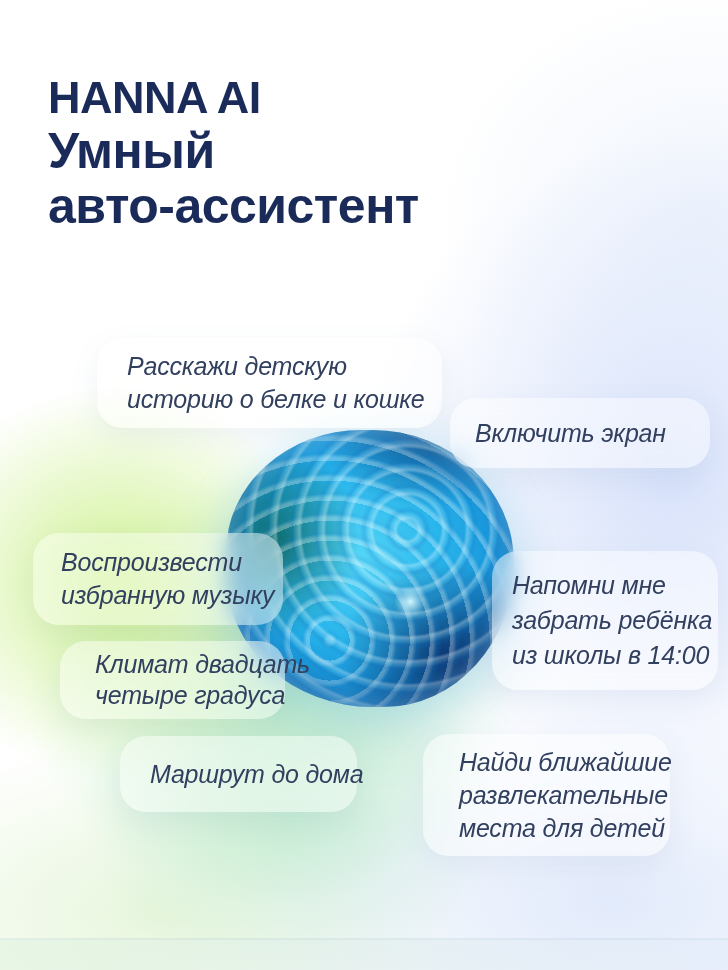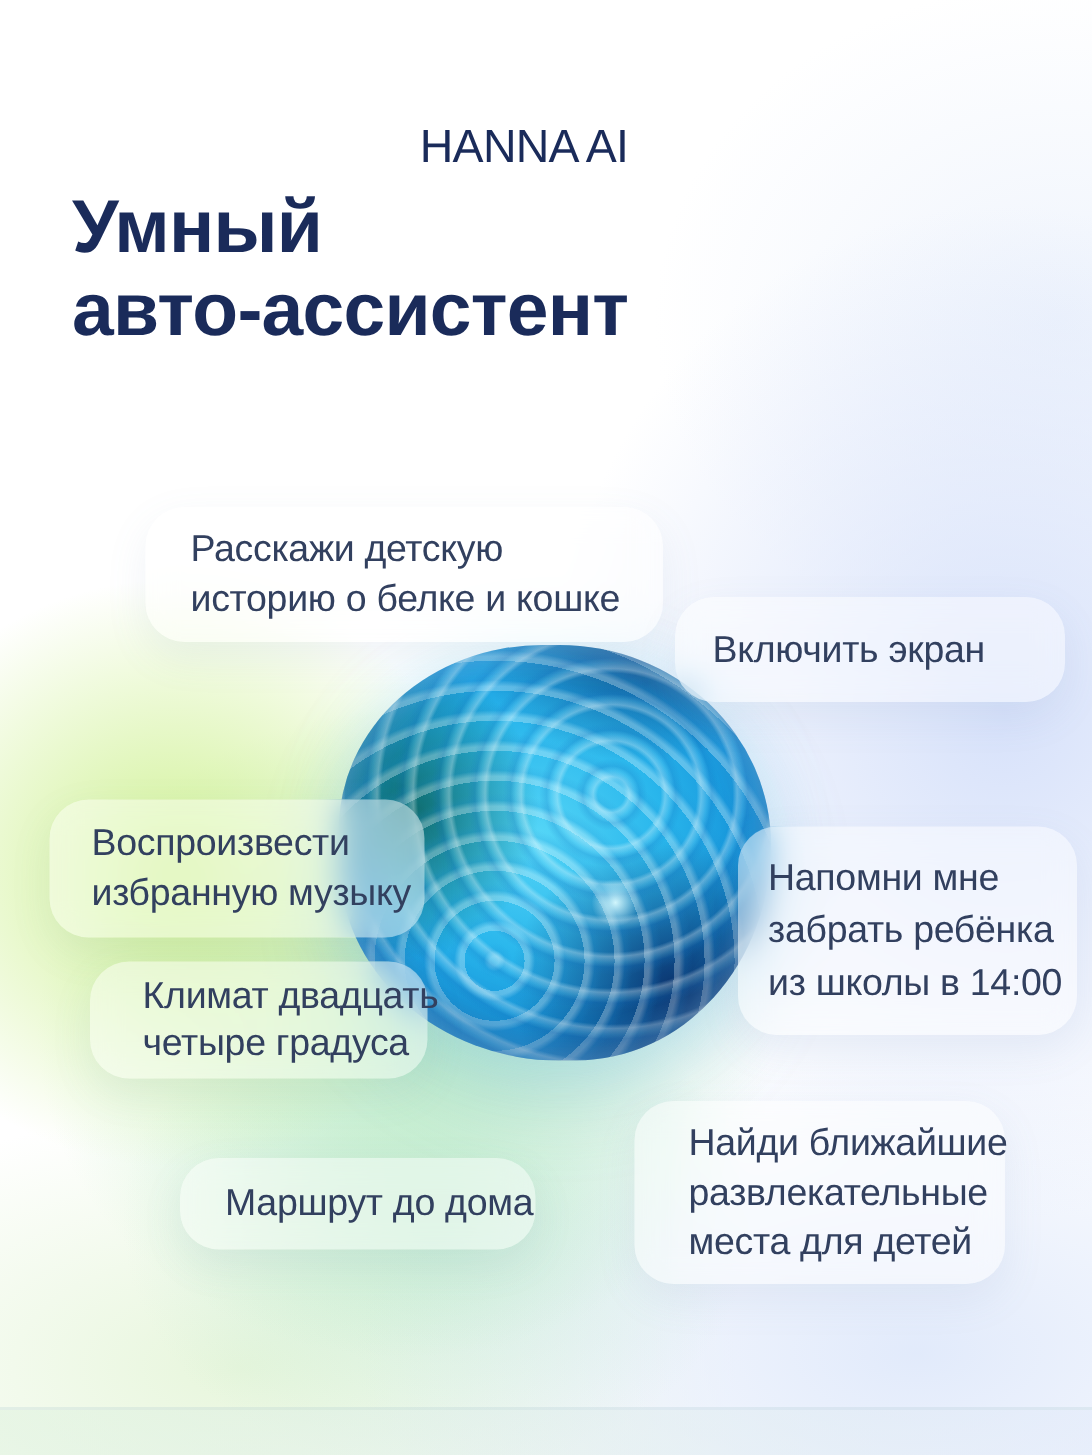--- a/index.html
+++ b/index.html
@@ -24,21 +24,21 @@
   .seam{
     position:absolute; left:0; top:938px; width:728px; height:2px;
     background:rgba(165,195,205,0.22);
   }
   .bottom-strip{
     position:absolute; left:0; top:940px; width:728px; height:30px;
     background:linear-gradient(to right, rgba(222,242,222,0.55), rgba(226,234,250,0.55));
   }
 
   header{ position:absolute; left:48px; top:72px; color:#1a2b5a; letter-spacing:-0.5px; }
-  .brand{ font-size:31px; font-weight:400; line-height:52px;text-align:right; }
+  .brand{ font-size:45px; font-weight:700; line-height:52px; }
   .sub{ font-size:50px; font-weight:700; line-height:55px; }
 
   .orb{
     position:absolute; left:226px; top:430px; width:288px; height:277px;
     border-radius:49% 51% 47% 53% / 46% 50% 54% 50%;
     background:
       radial-gradient(circle 16px at 64% 62%, rgba(218,251,255,0.95), rgba(218,251,255,0) 100%),
       repeating-radial-gradient(circle at 63% 36%,
         rgba(255,255,255,0) 0px, rgba(255,255,255,0) 9px,
         rgba(235,252,255,0.33) 12px, rgba(125,212,246,0.22) 16px,
@@ -60,28 +60,28 @@
   .bubble{
     position:absolute;
     background:rgba(255,255,255,0.46);
     border-radius:26px;
     display:flex; flex-direction:column; justify-content:center; align-items:flex-start;
     color:#32405f; font-size:25px; line-height:33px; letter-spacing:-0.2px;
     box-shadow:0 10px 28px rgba(110,140,175,0.10);
     backdrop-filter: blur(10px) saturate(1.05);
     -webkit-backdrop-filter: blur(10px) saturate(1.05);
   }
-  .bubble .line{ white-space:nowrap; }
+  .bubble .line{ white-space:nowrap;font-style:italic; }
 
   .b1{ left:97px;  top:338px; width:345px; height:90px;  padding:0 30px; }
   .b2{ left:450px; top:398px; width:260px; height:70px;  padding:0 25px; }
   .b3{ left:33px;  top:489px; width:250px; height:92px;  padding:0 28px;margin-top:44px; }
   .b4{ left:492px; top:551px; width:226px; height:139px; padding:0 20px; line-height:35px; }
   .b5{ left:60px;  top:641px; width:225px; height:78px;  padding:0 35px; line-height:31px; }
-  .b6{ left:120px; top:772px; width:237px; height:61px;  padding:0 30px; }
+  .b6{ left:120px; top:736px; width:237px; height:76px;  padding:0 30px; }
   .b7{ left:423px; top:734px; width:247px; height:122px; padding:0 36px; }
 </style>
 </head>
 <body>
 
 <div class="canvas">
   <div class="bg"></div>
   <div class="seam"></div>
   <div class="bottom-strip"></div>
 

